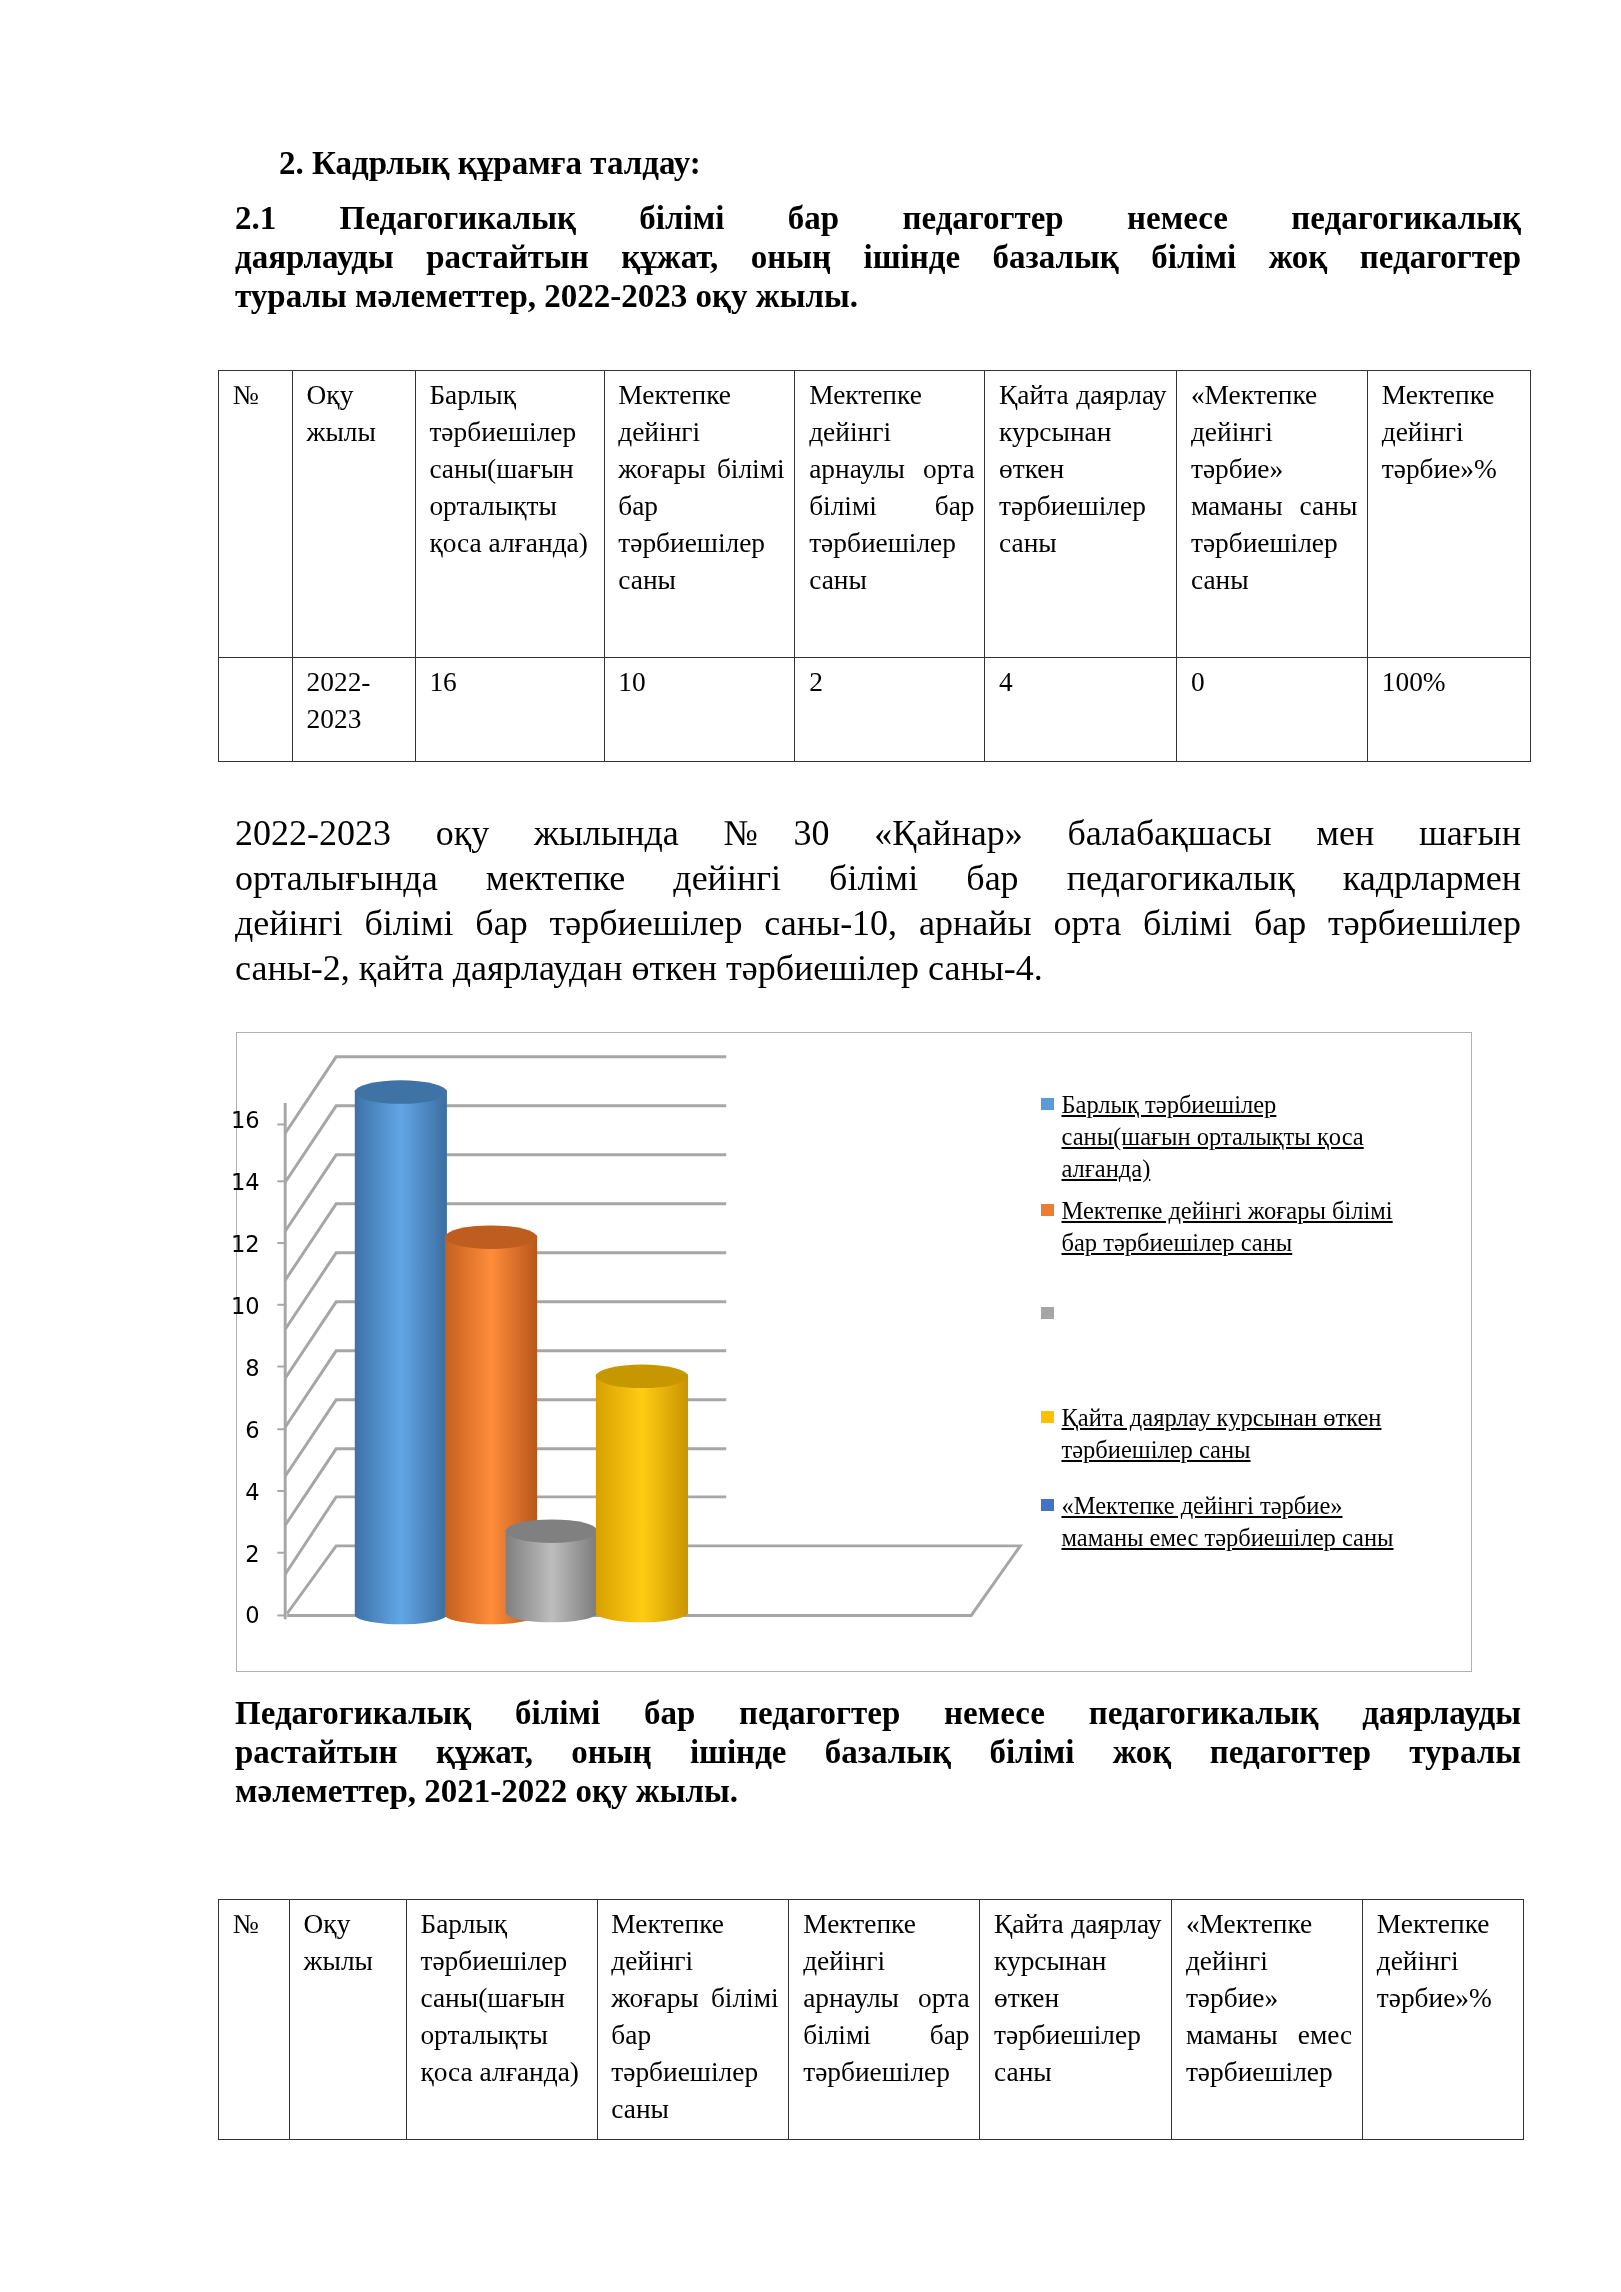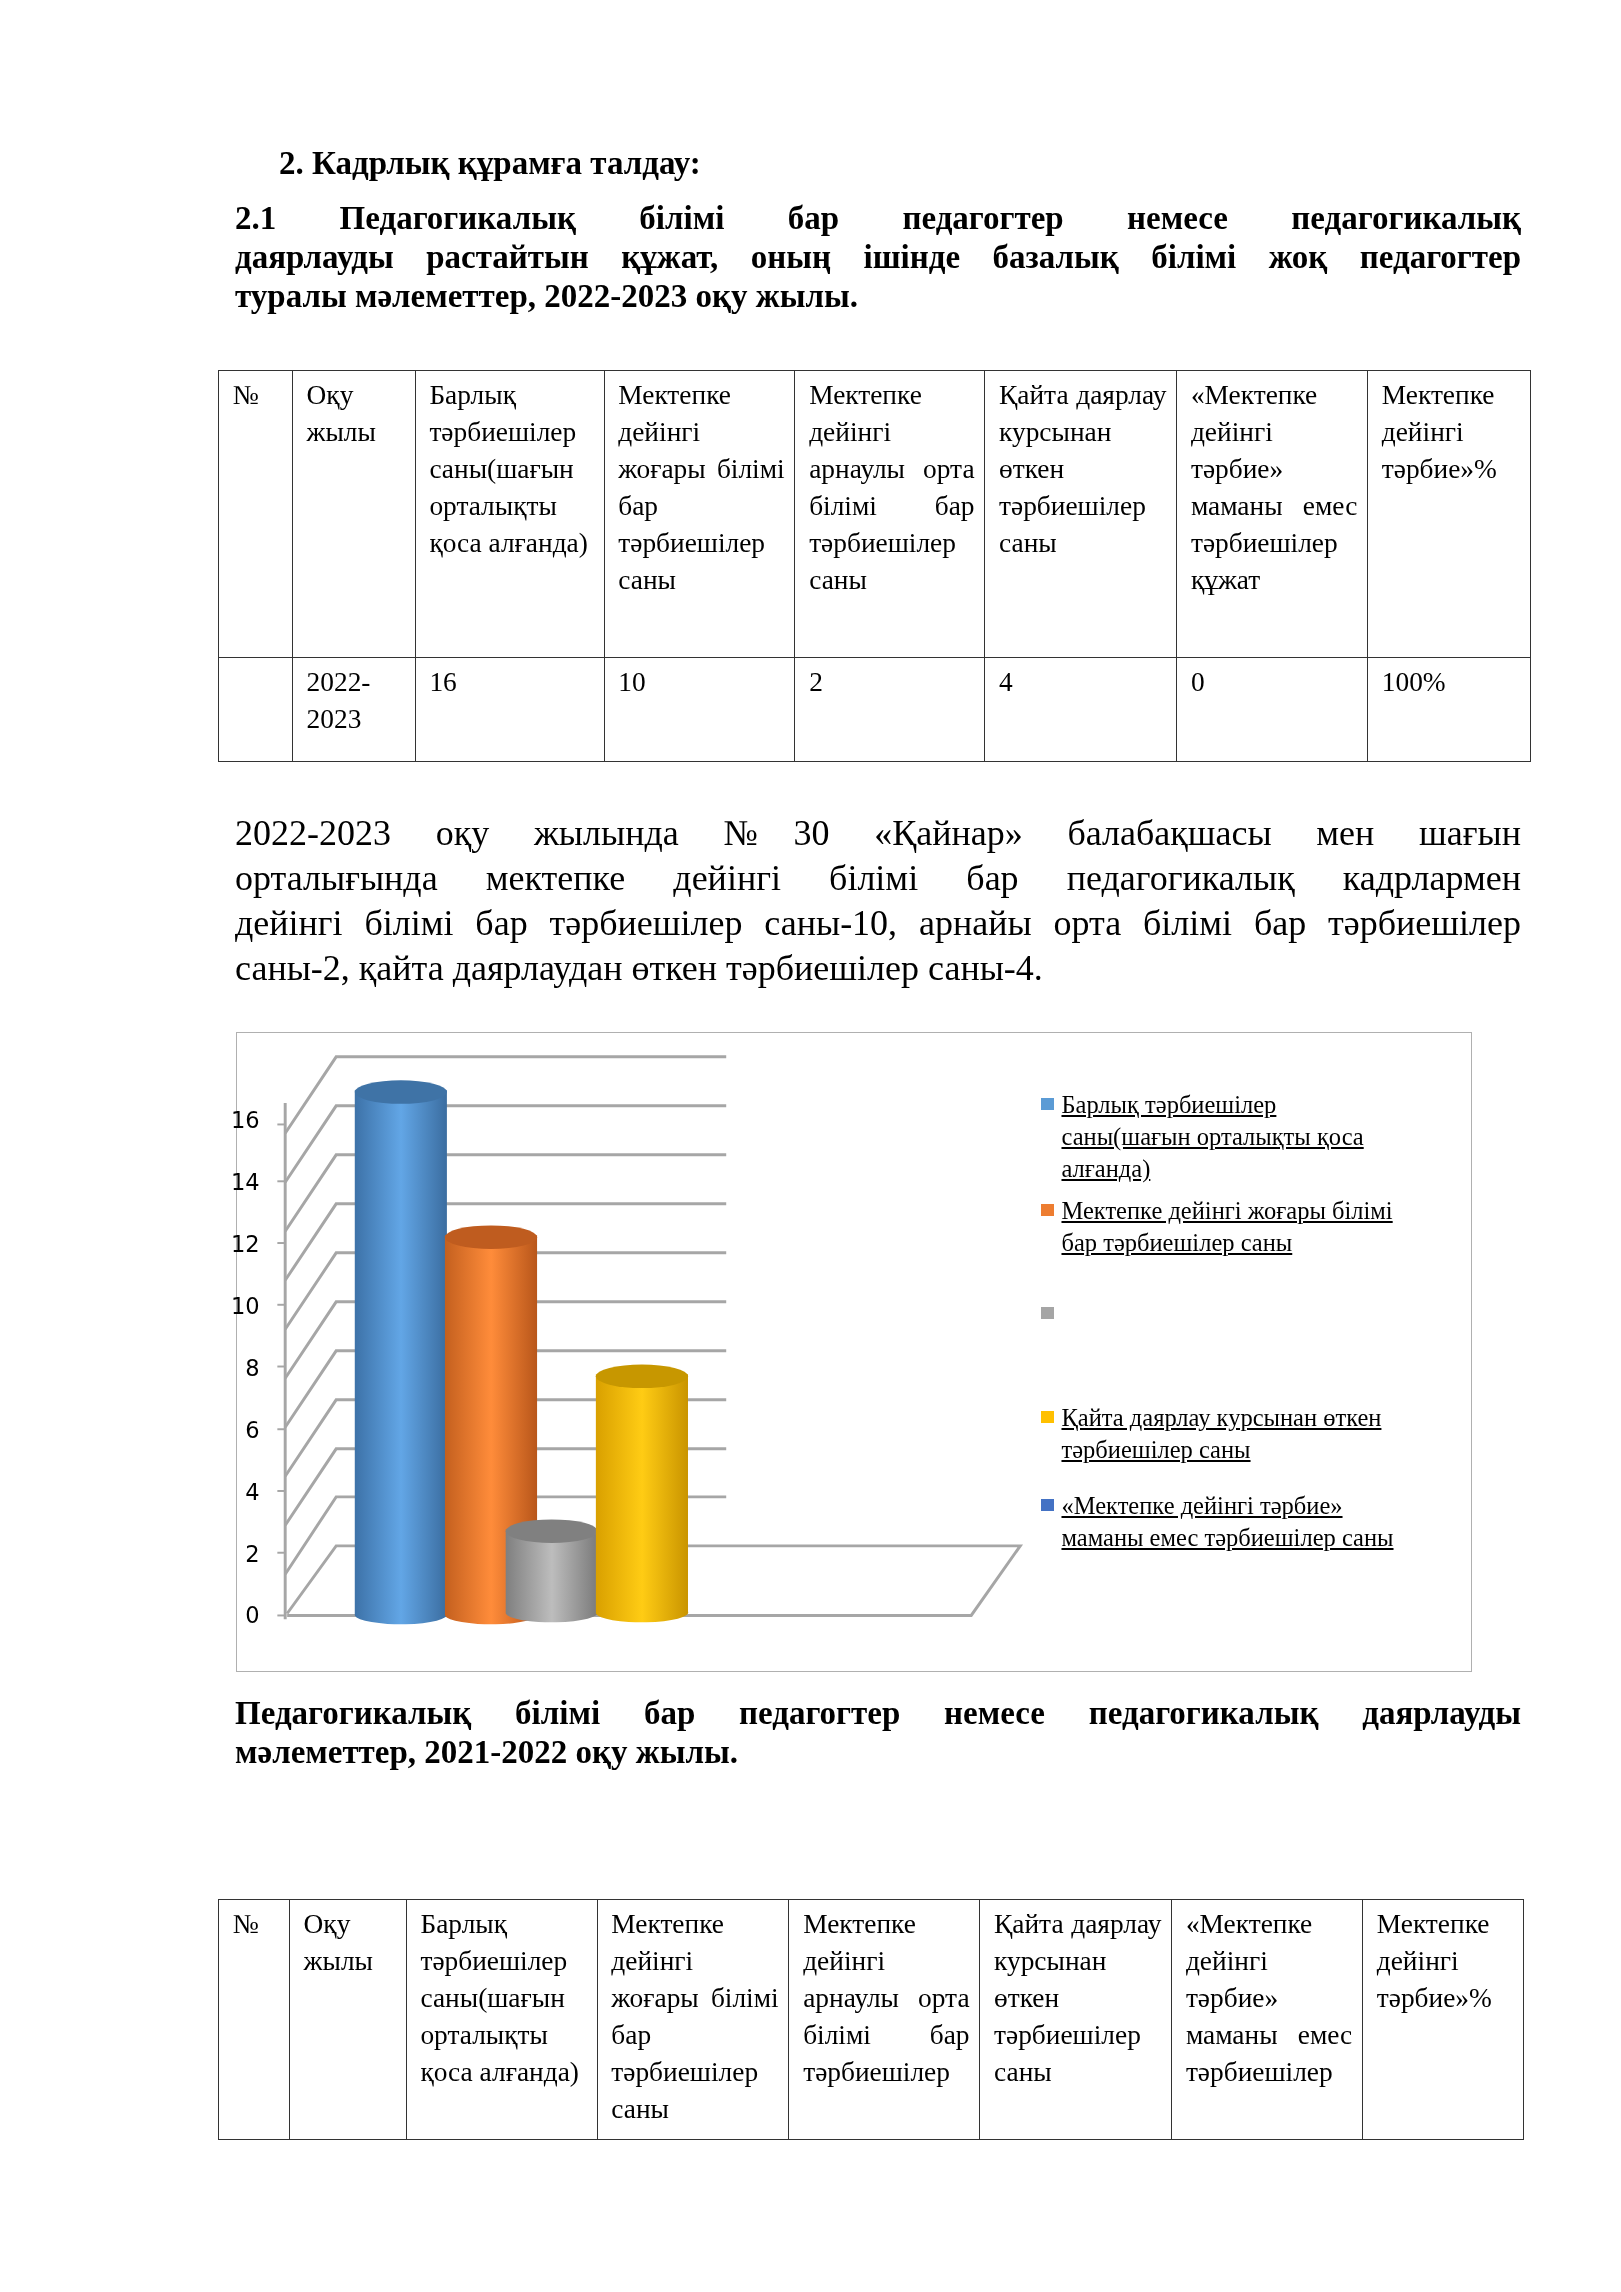--- a/index.html
+++ b/index.html
@@ -52,21 +52,21 @@
       <col style="width:163px">
   </colgroup>
   <tbody>
       <tr style="height:287px">
     <td>№</td>
     <td>Оқу жылы</td>
     <td>Барлық тәрбиешілер саны(шағын орталықты қоса алғанда)</td>
     <td>Мектепке дейінгі жоғары білімі бар тәрбиешілер саны</td>
     <td>Мектепке дейінгі арнаулы орта білімі бар тәрбиешілер саны</td>
     <td>Қайта даярлау курсынан өткен тәрбиешілер саны</td>
-    <td>«Мектепке дейінгі тәрбие» маманы емес тәрбиешілер құжат</td>
+    <td>«Мектепке дейінгі тәрбие» маманы саны тәрбиешілер саны</td>
     <td>Мектепке дейінгі тәрбие»%</td>
   </tr>
   <tr style="height:104px">
     <td></td>
     <td>2022-2023</td>
     <td>16</td>
     <td>10</td>
     <td>2</td>
     <td>4</td>
     <td>0</td>
@@ -194,20 +194,21 @@
     <span class="legend-swatch" style="background:#4472c4"></span>
     <span>
       <span style="display:block">«Мектепке дейінгі тәрбие»</span>
       <span style="display:block">маманы емес тәрбиешілер саны</span>
     </span>
   </div>
 </div>
 
 <div class="heading" id="h3">
   <span class="line">Педагогикалық білімі бар педагогтер немесе  педагогикалық даярлауды</span>
+  <span class="line">растайтын құжат, оның ішінде базалық білімі жоқ педагогтер  туралы</span>
   <span class="line last">мәлеметтер, 2021-2022 оқу жылы.</span>
 </div>
 
 <table class="data" id="t2">
   <colgroup>
     <col style="width:71px">
       <col style="width:117px">
       <col style="width:191px">
       <col style="width:192px">
     <col style="width:191px">

